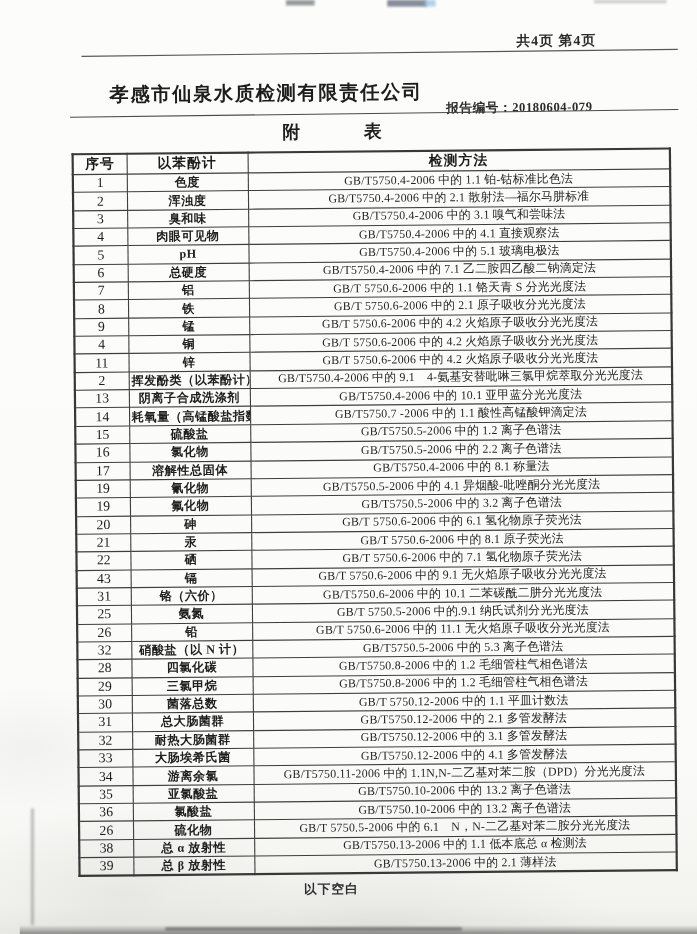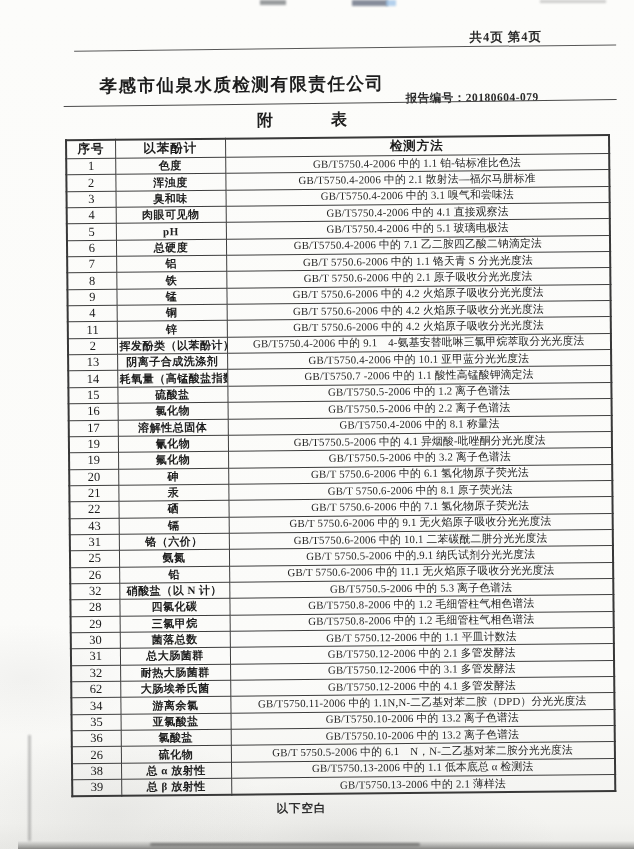--- a/index.html
+++ b/index.html
@@ -282,21 +282,21 @@
           <td class="col-no">31</td>
           <td class="col-item">总大肠菌群</td>
           <td class="col-method">GB/T5750.12-2006 中的 2.1 多管发酵法</td>
         </tr>
         <tr>
           <td class="col-no">32</td>
           <td class="col-item">耐热大肠菌群</td>
           <td class="col-method">GB/T5750.12-2006 中的 3.1 多管发酵法</td>
         </tr>
         <tr>
-          <td class="col-no">62</td>
+          <td class="col-no">33</td>
           <td class="col-item">大肠埃希氏菌</td>
           <td class="col-method">GB/T5750.12-2006 中的 4.1 多管发酵法</td>
         </tr>
         <tr>
           <td class="col-no">34</td>
           <td class="col-item">游离余氯</td>
           <td class="col-method">GB/T5750.11-2006 中的 1.1N,N-二乙基对苯二胺（DPD）分光光度法</td>
         </tr>
         <tr>
           <td class="col-no">35</td>

